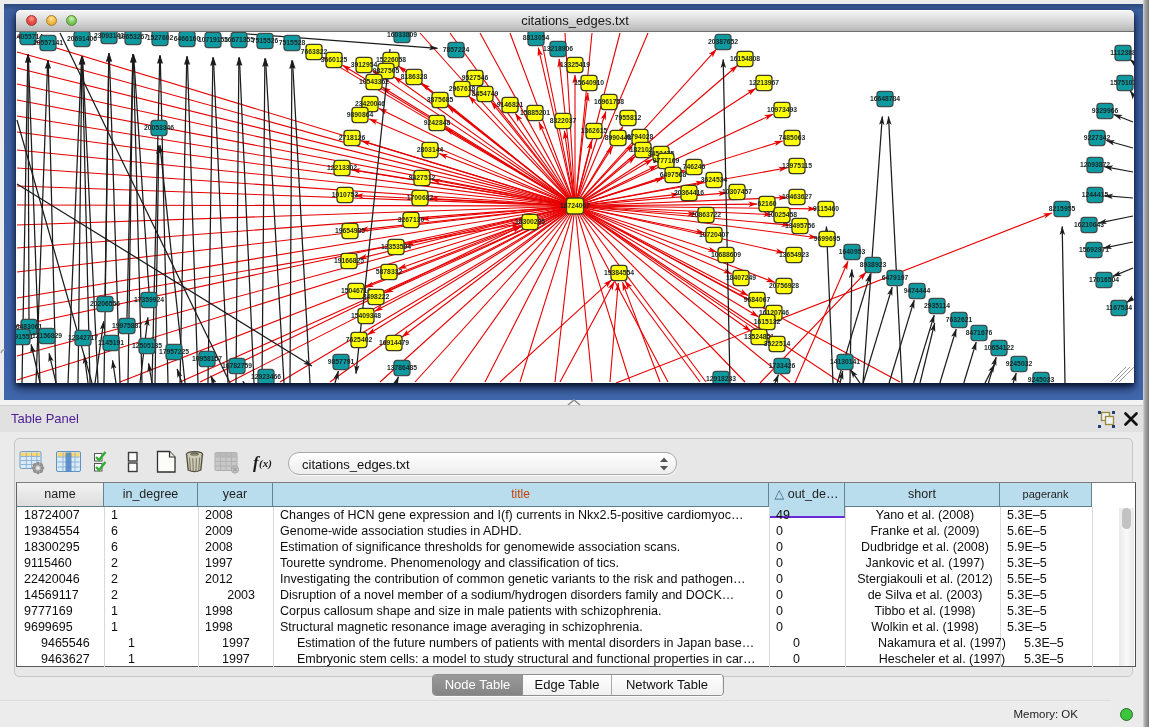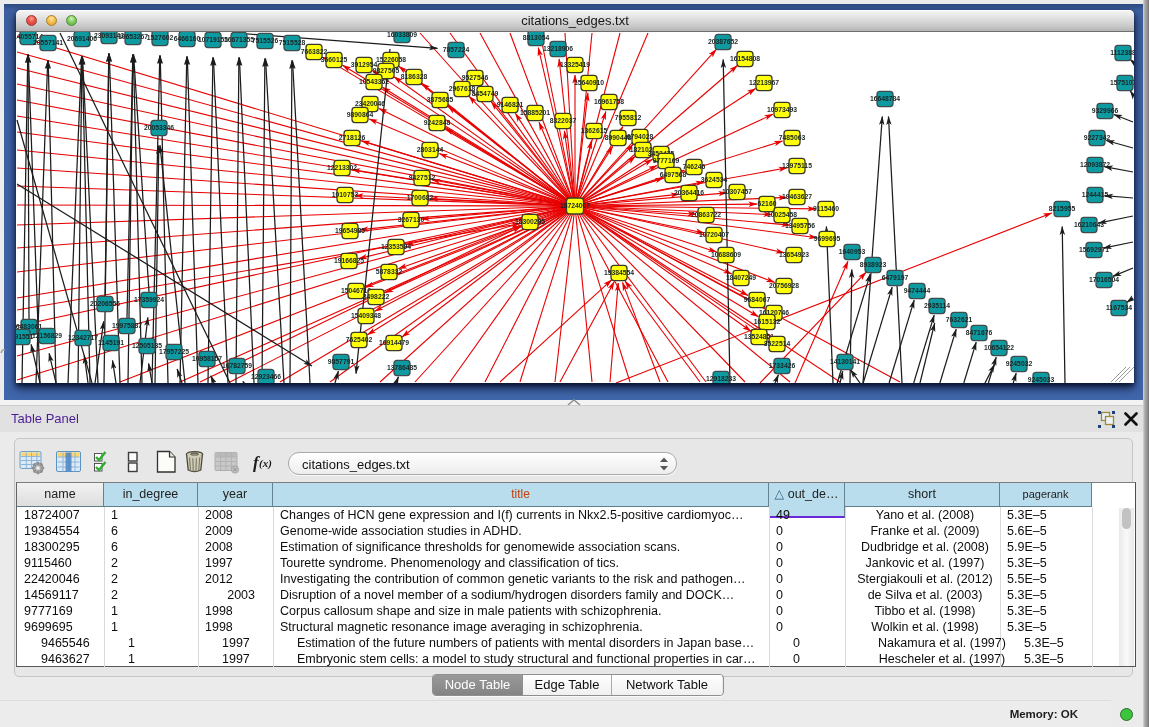--- a/index.html
+++ b/index.html
@@ -28,21 +28,21 @@
   font-size:13px; color:#111; line-height:23px; padding-left:13px; box-sizing:border-box; }
 #tablewrap { position:absolute; left:16px; top:482px; width:1120px; height:185px;
   border-top:1px solid #7d7d7d; border-left:1px solid #646464; border-right:1px solid #4e4e4e;
   border-bottom:1px solid #585858; box-sizing:border-box; background:#fff; }
 .trow { font-size:12.5px; color:#0d0d0d; line-height:16px; }
 #tabs { position:absolute; left:432px; top:674px; width:290px; height:20px; border:1px solid #8f8f8f;
   border-radius:4px; overflow:hidden; font-size:13px; text-align:center; line-height:20px;
   box-shadow:0 1px 0 rgba(255,255,255,.7); }
 #tabs div { float:left; height:20px; }
 #status { position:absolute; left:0; top:700px; width:1111px; height:27px; background:#ececec;
-  border-top:1px solid #dcdcdc;font-weight:bold; }
+  border-top:1px solid #dcdcdc; }
 </style></head>
 <body>
 <div id="blue"></div>
 <div id="win">
   <div id="titlebar">
     <div class="t">citations_edges.txt</div>
     <div class="tl" style="left:10px; background:radial-gradient(circle at 50% 30%,#ff9e96,#ea5247 45%,#ce3d33); border:1px solid #9f3a31; box-sizing:border-box"></div>
     <div class="tl" style="left:30px; background:radial-gradient(circle at 50% 30%,#ffe6a8,#f5bf4e 45%,#dd9d2a); border:1px solid #aa7f2c; box-sizing:border-box"></div>
     <div class="tl" style="left:50px; background:radial-gradient(circle at 50% 30%,#cff2bd,#84ce61 45%,#5cab39); border:1px solid #538c38; box-sizing:border-box"></div>
   </div>

